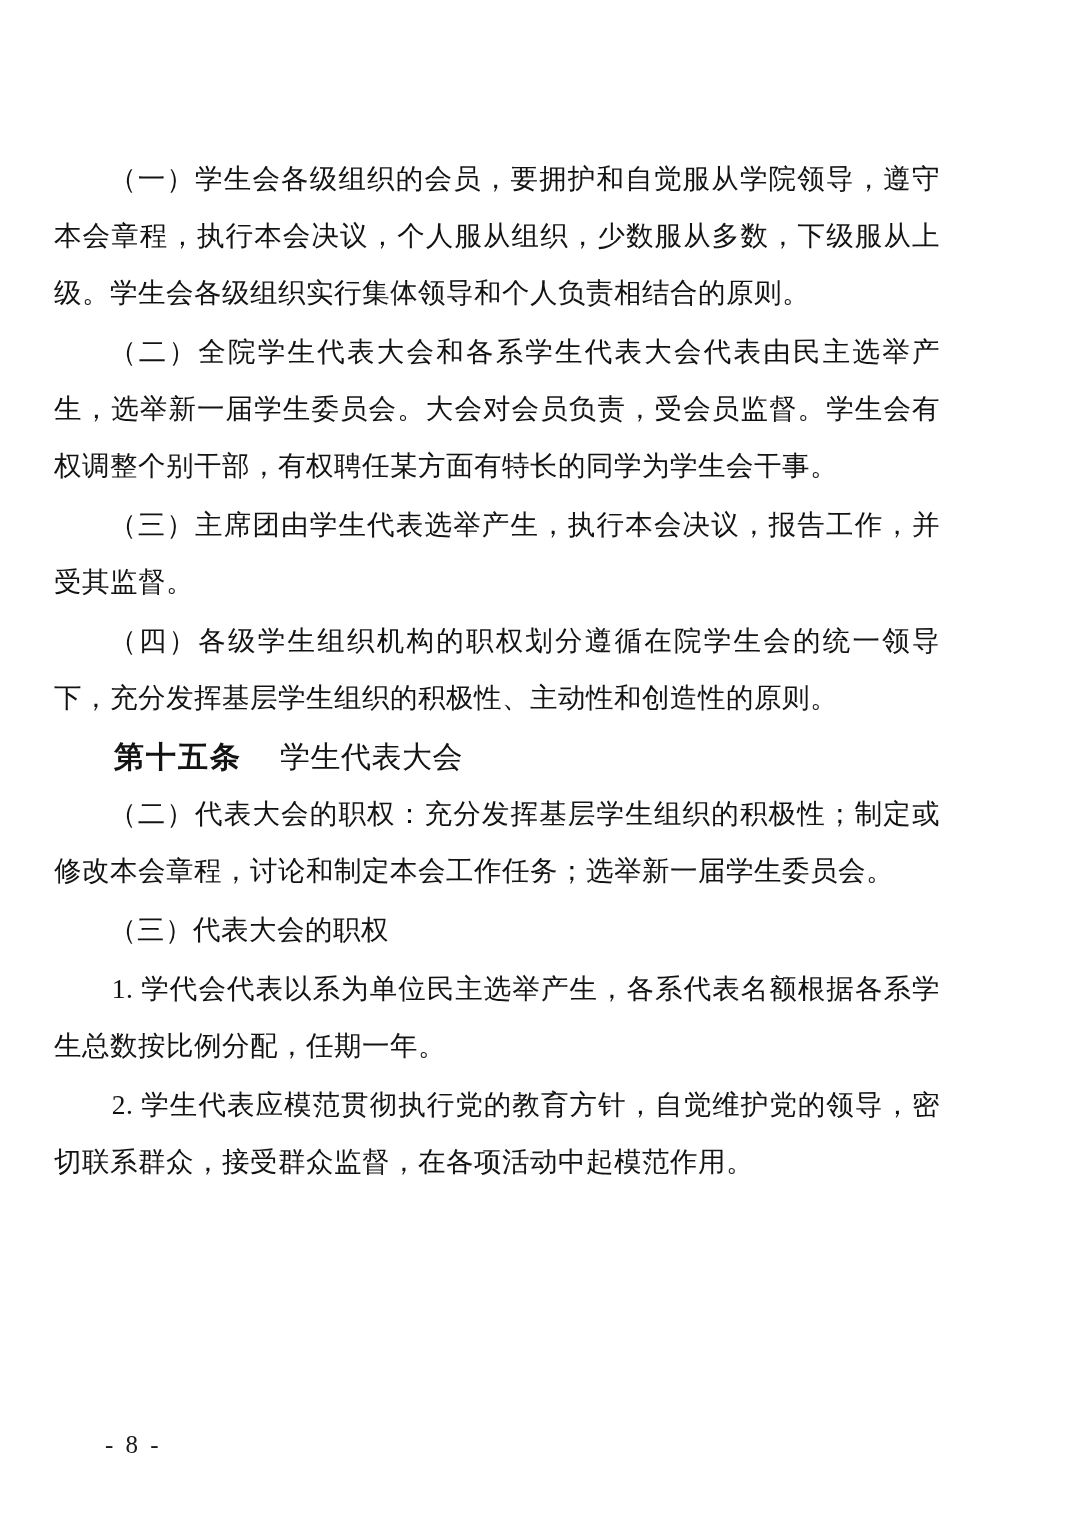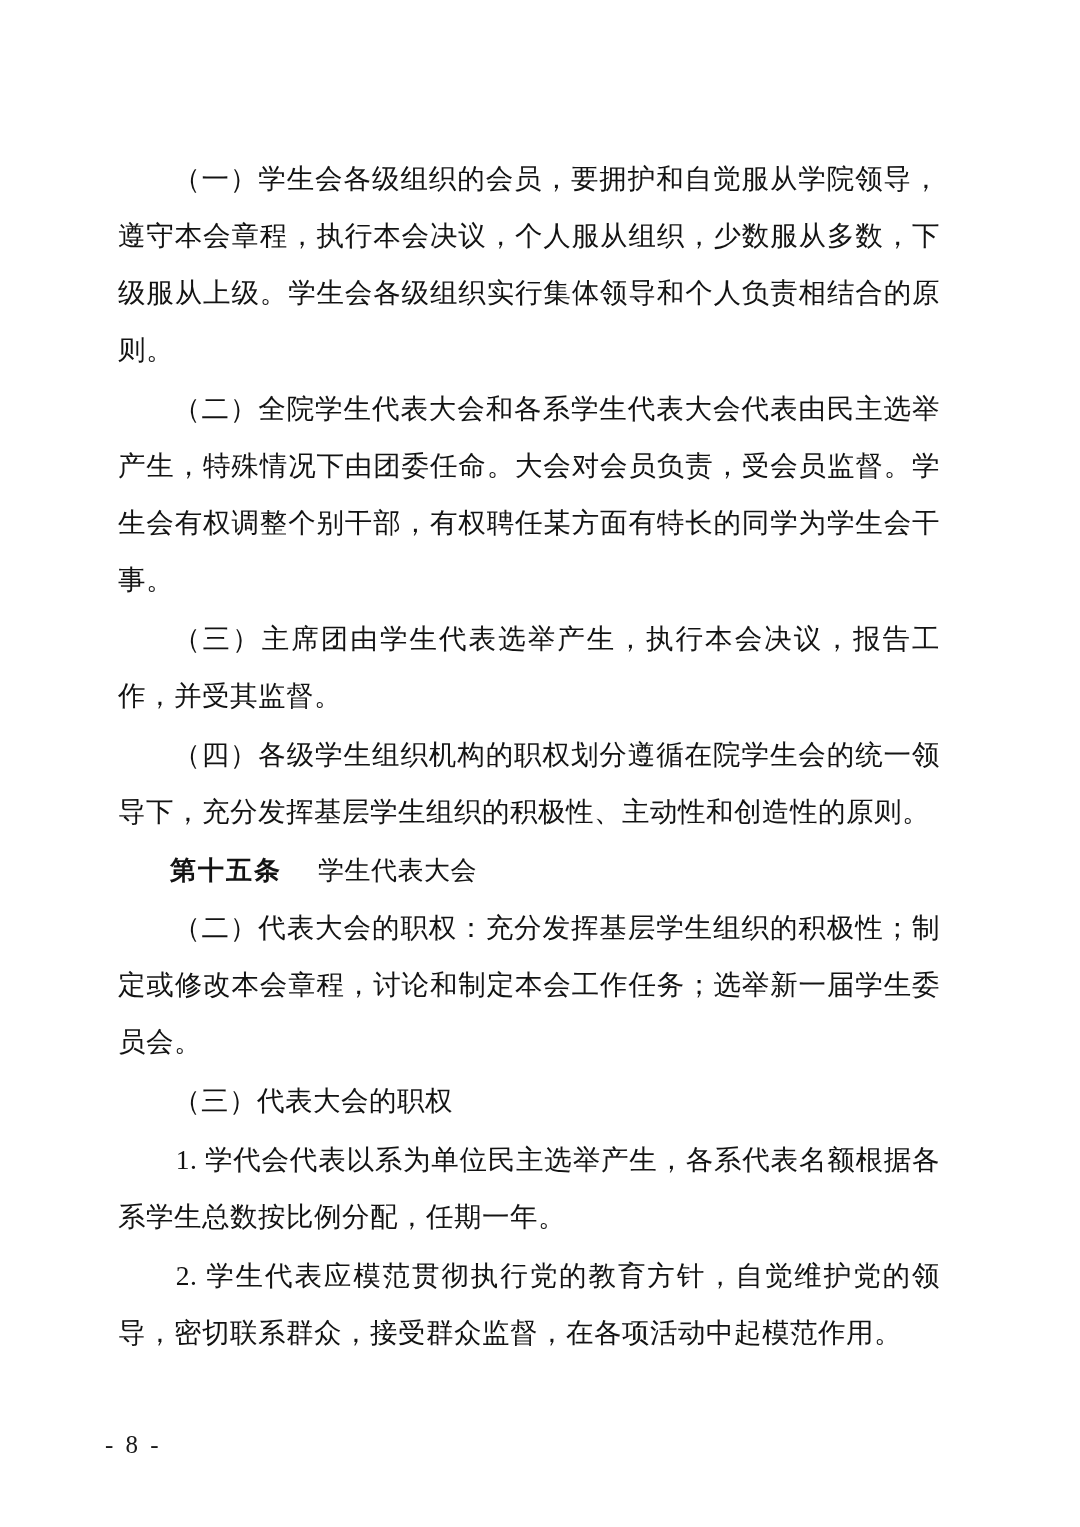--- a/index.html
+++ b/index.html
@@ -12,35 +12,35 @@
     height: 1527px;
     font-family: "Liberation Serif", "DejaVu Serif", serif;
     color: #111111;
     position: relative;
     overflow: hidden;
   }
   .page {
     width: 1045px;
     height: 1527px;
     box-sizing: border-box;
-    padding: 150px 105px 0 118px;
+    padding: 150px 105px 0 54px;
     position: relative;
   }
   .para {
     font-size: 27.5px;
     line-height: 57px;
     text-align: justify;
     text-justify: inter-ideograph;
     letter-spacing: 0.5px;
     margin: 0 0 2px 0;
     text-indent: 2em;
     color: #131313;
   }
   .heading {
-    font-size: 26px;
+    font-size: 30px;
     line-height: 57px;
     margin: 0;
     text-indent: 2em;
     letter-spacing: 0.5px;
     color: #131313;
   }
   .heading .label {
     font-weight: bold;
     letter-spacing: 2px;
   }
@@ -62,21 +62,21 @@
     letter-spacing: 3px;
     color: #1a1a1a;
   }
 </style>
 </head>
 <body>
 
 <div class="page">
 
   <p class="para">（一）学生会各级组织的会员，要拥护和自觉服从学院领导，遵守本会章程，执行本会决议，个人服从组织，少数服从多数，下级服从上级。学生会各级组织实行集体领导和个人负责相结合的原则。</p>
-  <p class="para">（二）全院学生代表大会和各系学生代表大会代表由民主选举产生，特殊情况下由团委任命。大会对会员负责，受会员监督。学生会有权调整个别干部，有权聘任某方面有特长的同学为学生会干事。</p>
+  <p class="para">（二）全院学生代表大会和各系学生代表大会代表由民主选举产生，选举新一届学生委员会。大会对会员负责，受会员监督。学生会有权调整个别干部，有权聘任某方面有特长的同学为学生会干事。</p>
   <p class="para">（三）主席团由学生代表选举产生，执行本会决议，报告工作，并受其监督。</p>
   <p class="para">（四）各级学生组织机构的职权划分遵循在院学生会的统一领导下，充分发挥基层学生组织的积极性、主动性和创造性的原则。</p>
 
   <p class="heading">
     <span class="label">第十五条</span>
     <span class="sep"></span>
     <span class="title">学生代表大会</span>
   </p>
 
   <p class="para">（二）代表大会的职权：充分发挥基层学生组织的积极性；制定或修改本会章程，讨论和制定本会工作任务；选举新一届学生委员会。</p>

